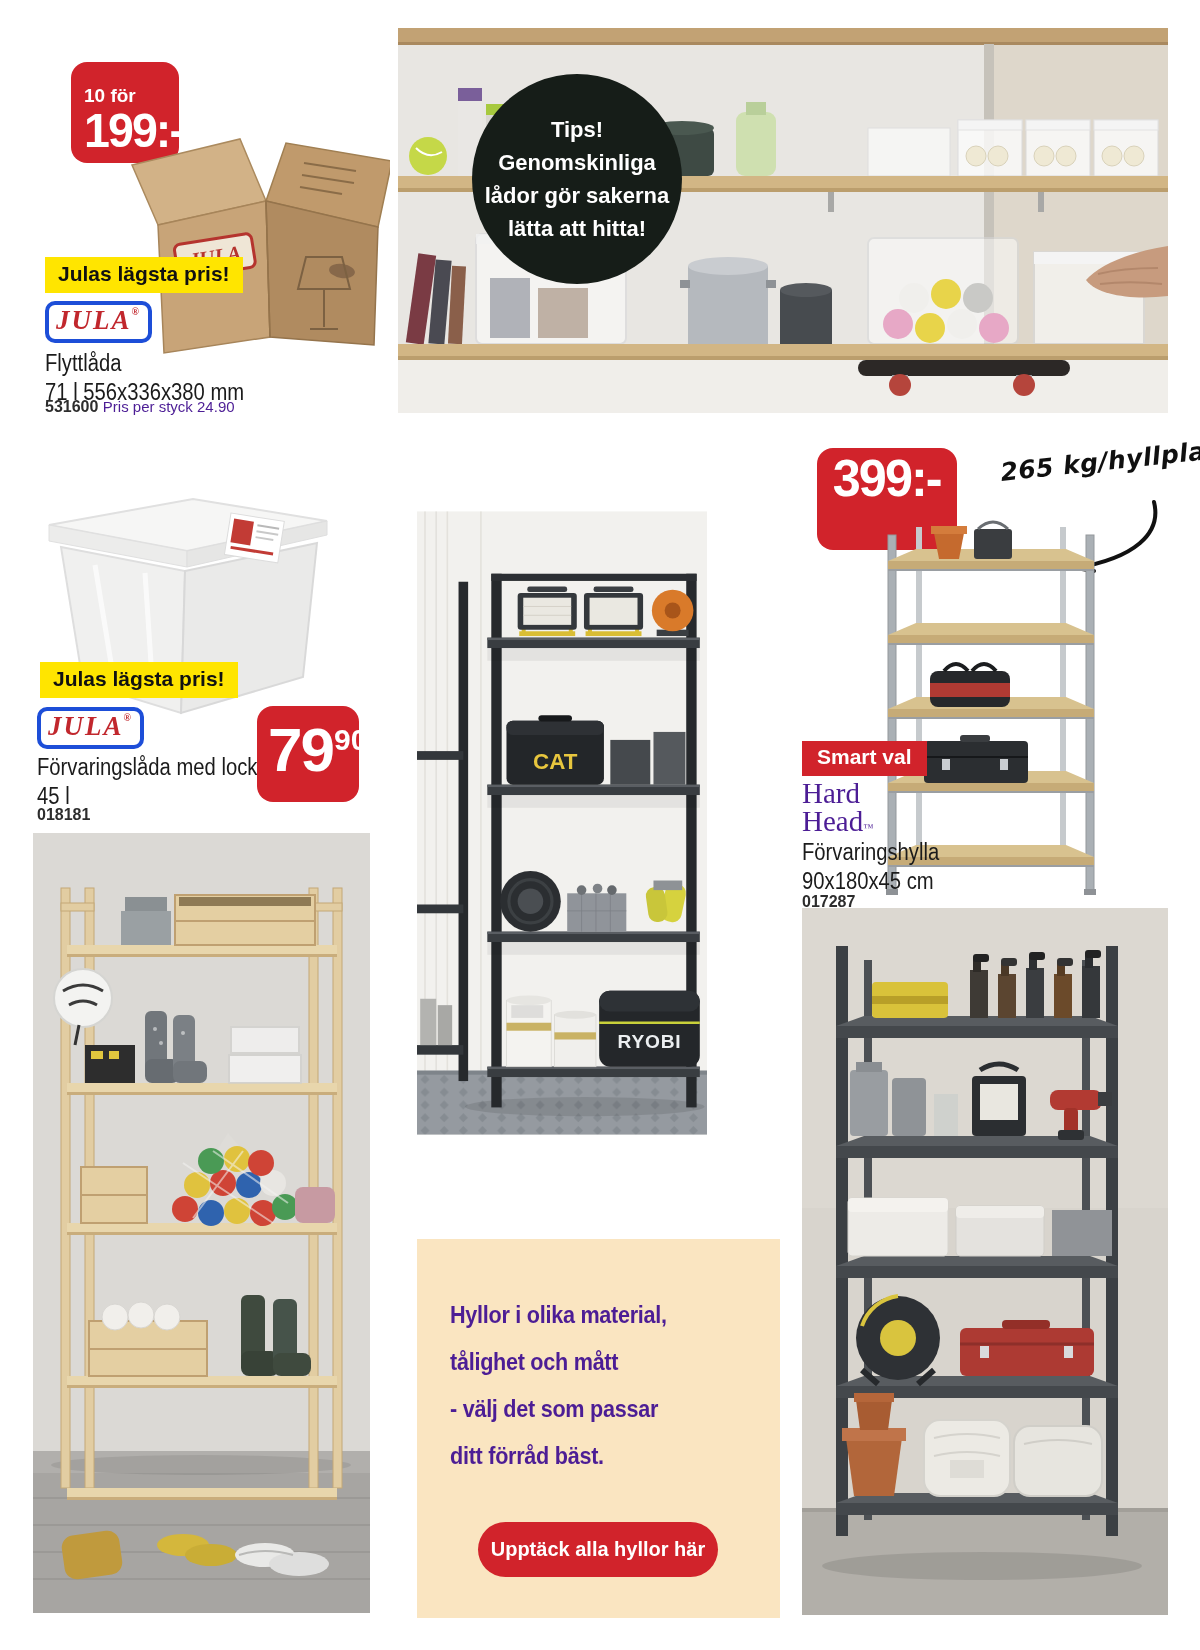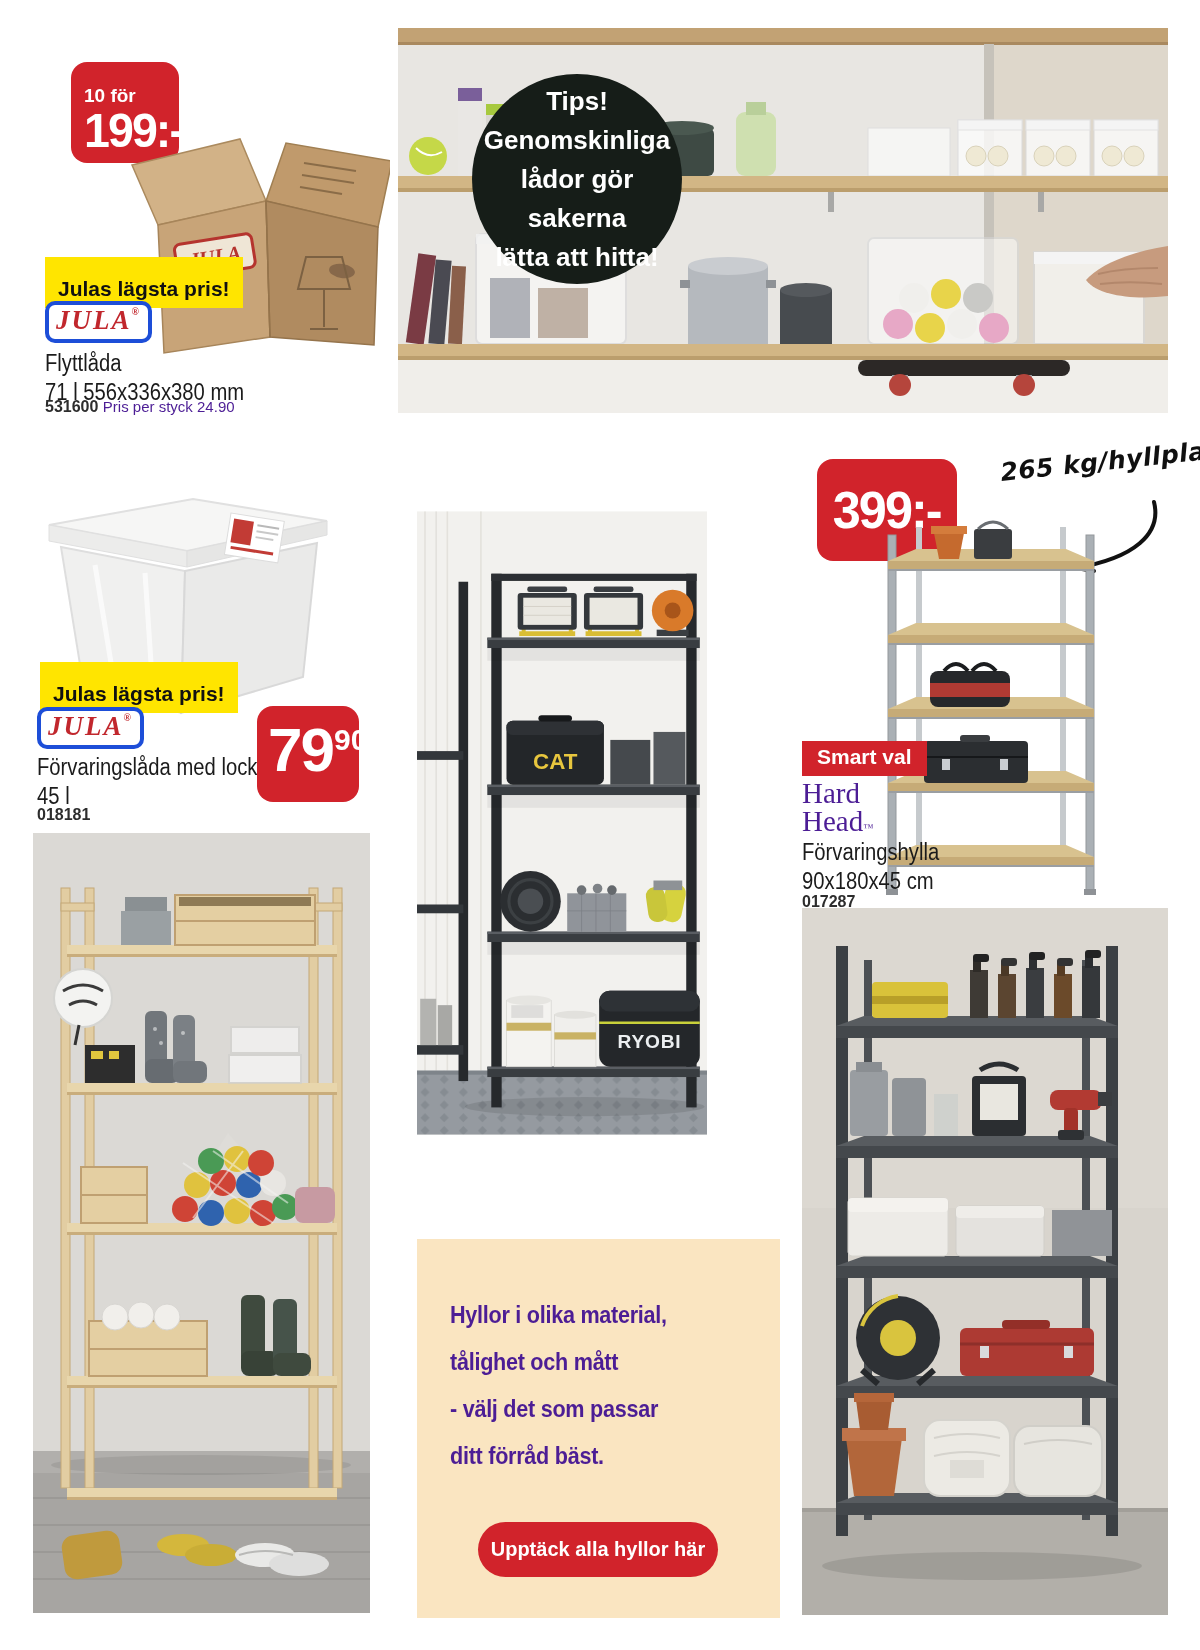--- a/index.html
+++ b/index.html
@@ -6,40 +6,40 @@
   #page{position:relative;width:1200px;height:1650px;background:#ffffff;overflow:hidden;
         font-family:"Liberation Sans",sans-serif;color:#1c1c1c;}
   .photo{position:absolute;overflow:hidden;}
   .photo svg{display:block;width:100%;height:100%;}
 
   
   .badge-red{position:absolute;background:#d1232b;color:#fff;font-weight:bold;border-radius:16px;}
   .badge-199{left:71px;top:62px;width:108px;height:101px;padding:24px 0 0 13px;box-sizing:border-box;}
   .badge-199 .qty{font-size:19px;line-height:1.1;letter-spacing:0;}
   .badge-199 .big{font-size:48px;line-height:1.02;letter-spacing:-2px;transform:scaleX(.97);transform-origin:0 50%;}
-  .badge-399{left:817px;top:448px;width:140px;height:102px;display:flex;align-items:center;justify-content:center;margin-top:11px;}
+  .badge-399{left:817px;top:448px;width:140px;height:102px;display:flex;align-items:flex-start;justify-content:center;}
   .badge-399 .big{font-size:52px;letter-spacing:-2px;transform:scaleX(.97);}
   .badge-79{left:257px;top:706px;width:102px;height:96px;padding:18px 0 0 11px;box-sizing:border-box;display:flex;align-items:flex-start;}
   .badge-79 .p-int{font-size:62px;line-height:.85;letter-spacing:-2px;}
   .badge-79 .p-dec{font-size:30px;line-height:1;margin-top:1px;margin-left:1px;}
 
   .yellow-badge{position:absolute;background:#ffe500;color:#111;font-weight:bold;font-size:21px;
-                padding:20px 13px 7px;white-space:nowrap;}
+                padding:5px 13px 7px;white-space:nowrap;}
   .jula-logo{position:absolute;background:#fff;border:4px solid #1d4ed8;border-radius:10px;
              color:#c1272d;font-family:"Liberation Serif",serif;font-style:italic;font-weight:bold;
              font-size:27px;letter-spacing:2px;padding:1px 9px 3px 7px;line-height:1.1;white-space:nowrap;}
   .jula-logo .reg{font-size:10px;font-style:normal;vertical-align:top;letter-spacing:0;}
 
   .prod-name{position:absolute;font-size:23px;line-height:1.24;color:#1b1b1b;}
   .cond{transform:scaleX(.88);transform-origin:0 0;white-space:nowrap;}
   .sku-line{position:absolute;font-size:16px;font-weight:bold;color:#2d2d2d;white-space:nowrap;}
   .sku-note{font-weight:normal;color:#4c1d95;font-size:15px;}
 
   .tips-circle{position:absolute;left:74px;top:46px;width:210px;height:210px;border-radius:50%;
-               background:#161d18;color:#fff;font-weight:bold;font-size:26px;line-height:1.5;
+               background:#161d18;color:#fff;font-weight:bold;font-size:22px;line-height:1.5;
                display:flex;flex-direction:column;align-items:center;justify-content:center;text-align:center;}
 
   .hand-note{position:absolute;left:1000px;top:448px;width:190px;font-family:"DejaVu Sans",sans-serif;
              font-style:italic;font-size:25px;font-weight:bold;color:#101010;transform:rotate(-6deg);
              white-space:nowrap;letter-spacing:.5px;}
   .smart-badge{position:absolute;left:802px;top:741px;background:#d1232b;color:#fff;font-weight:bold;
                font-size:21px;padding:4px 15px 7px;white-space:nowrap;}
   .hardhead{position:absolute;left:802px;top:780px;font-family:"Liberation Serif",serif;font-weight:normal;
             font-size:29px;line-height:.95;color:#4c1d95;letter-spacing:0;}
   .hardhead .tm{font-size:10px;vertical-align:baseline;}

